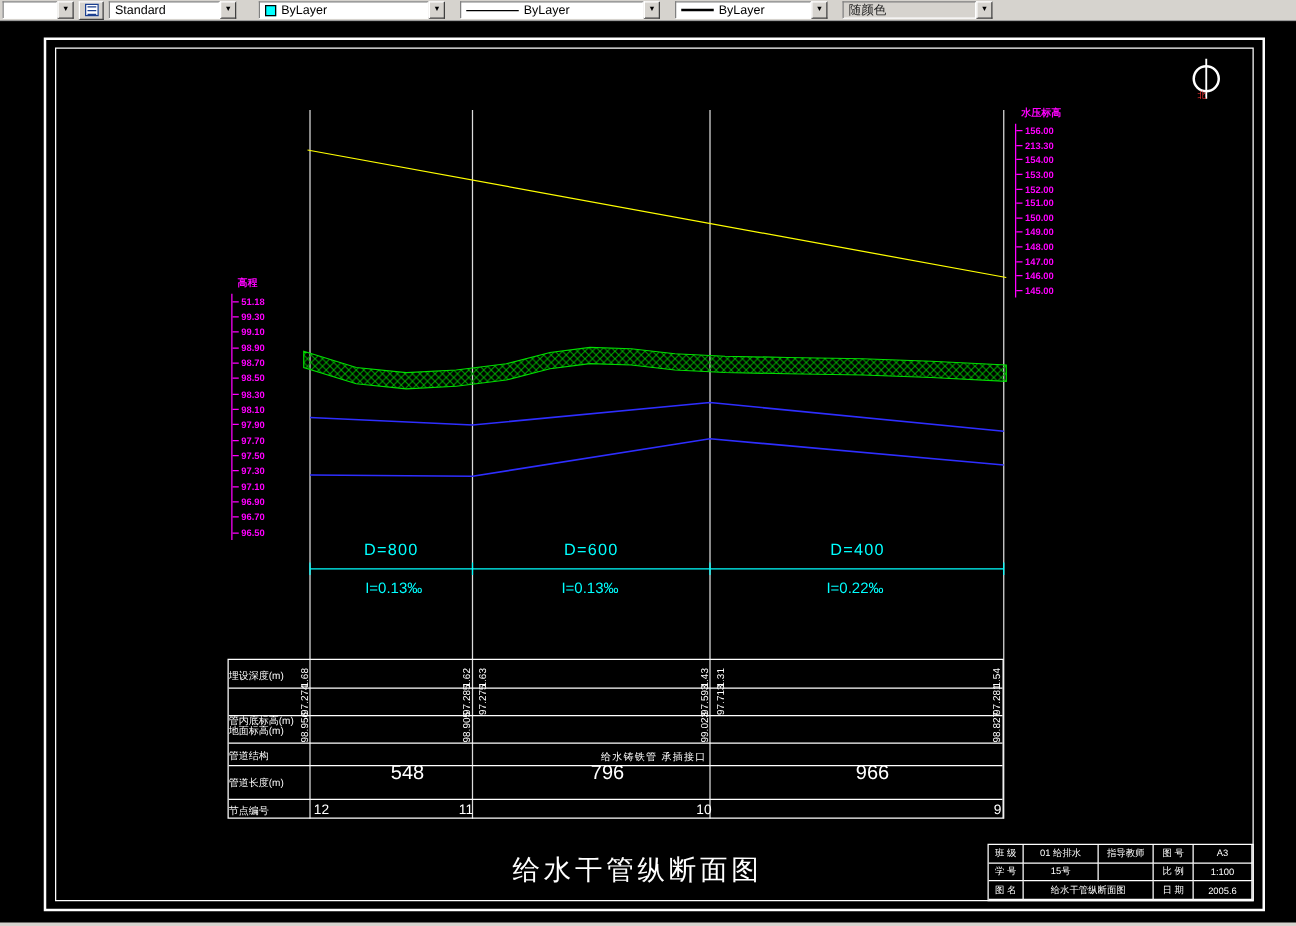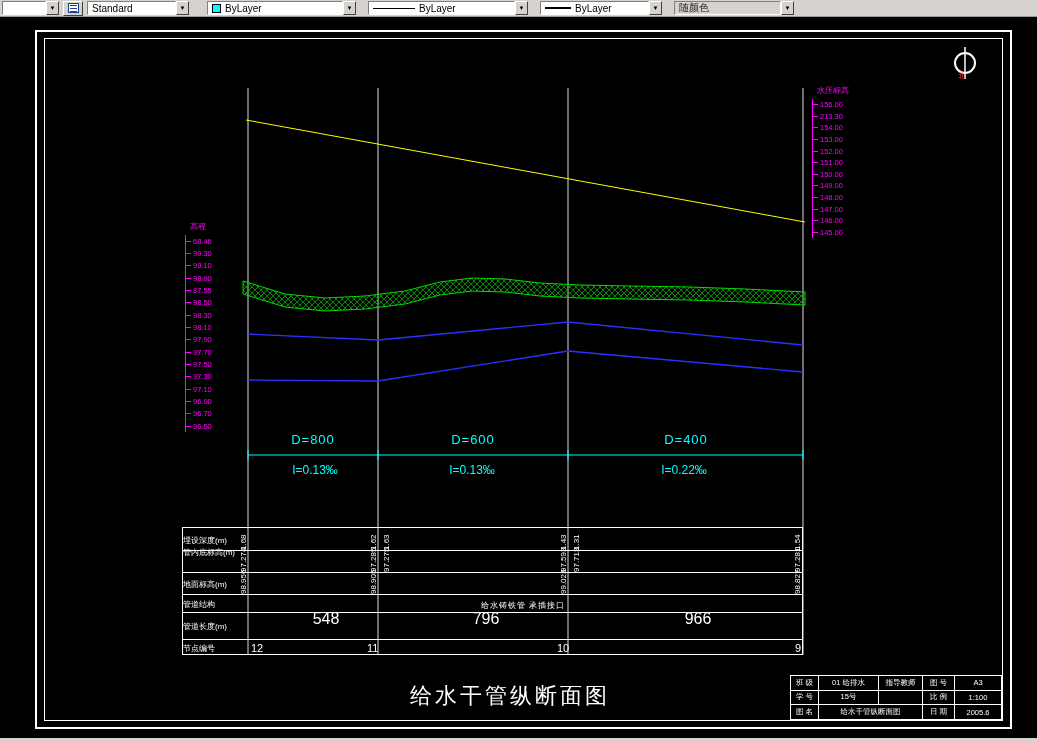--- a/index.html
+++ b/index.html
@@ -28,21 +28,21 @@
   .line-glyph.long { width:42px; }
   .line-glyph.short { width:26px; height:2px; }
 
   
   .canvas { position:absolute; left:0; top:17px; width:1037px; height:721px; background:#000; }
   .frame-outer { position:absolute; left:35px; top:13px; width:977px; height:699px; border:2px solid #fff; }
   .frame-inner { position:absolute; left:44px; top:21px; width:959px; height:683px; border:1px solid #fff; }
   svg.profile { position:absolute; left:0; top:0; width:1037px; height:721px; }
 
   
-  .scale { position:absolute; color:#ff00ff; }
+  .scale { position:absolute; color:#ff00ff;font-weight:bold; }
   .scale-left  { left:185px; top:204px; }
   .scale-right { left:812px; top:68px; }
   .scale-label { font-size:8px; padding-left:5px; margin-bottom:3px; white-space:nowrap; }
   .ticks { border-left:1px solid #ff00ff; }
   .tick-row { display:flex; align-items:center; height:12.33px; font-size:7.5px; }
   .scale-right .tick-row { height:11.6px; }
   .tick-dash { width:5px; height:1px; background:#ff00ff; margin-right:2px; flex:0 0 auto; }
 
   
   .seg-d { position:absolute; top:415px; font-size:13px; color:#00ffff; transform:translateX(-50%); letter-spacing:1px; white-space:nowrap; }
@@ -157,37 +157,37 @@
         <line x1="965" y1="30" x2="965" y2="62" stroke="#ffffff" stroke-width="1.5"></line>
       </g>
     </svg>
     <span class="north-label">北</span>
 
     <div class="scale scale-left">
       <div class="scale-label">高程</div>
       <div class="ticks">
         <div class="tick-row">
             <span class="tick-dash"></span>
-            <span class="tick-label">68.46</span>
+            <span class="tick-label">51.18</span>
           </div>
           <div class="tick-row">
             <span class="tick-dash"></span>
             <span class="tick-label">99.30</span>
           </div>
           <div class="tick-row">
             <span class="tick-dash"></span>
             <span class="tick-label">99.10</span>
           </div>
           <div class="tick-row">
             <span class="tick-dash"></span>
             <span class="tick-label">98.90</span>
           </div>
           <div class="tick-row">
             <span class="tick-dash"></span>
-            <span class="tick-label">87.55</span>
+            <span class="tick-label">98.70</span>
           </div>
           <div class="tick-row">
             <span class="tick-dash"></span>
             <span class="tick-label">98.50</span>
           </div>
           <div class="tick-row">
             <span class="tick-dash"></span>
             <span class="tick-label">98.30</span>
           </div>
           <div class="tick-row">
@@ -291,21 +291,21 @@
     <span class="seg-i" style="left:684px">I=0.22‰</span>
 
     <div class="ptable">
       <div class="hline" style="top:22px"></div>
       <div class="hline" style="top:44px"></div>
       <div class="hline" style="top:66px"></div>
       <div class="hline" style="top:84px"></div>
       <div class="hline" style="top:111px"></div>
 
       <span class="row-label" style="top:7px">埋设深度(m)</span>
-      <span class="row-label" style="top:19px">管内底标高(m)</span>
+      <span class="row-label" style="top:43px">管内底标高(m)</span>
       <span class="row-label" style="top:51px">地面标高(m)</span>
       <span class="row-label" style="top:71px">管道结构</span>
       <span class="row-label" style="top:93px">管道长度(m)</span>
       <span class="row-label" style="top:115px">节点编号</span>
 
       <span class="vval" style="left:56px;top:1px">1.68</span>
       <span class="vval" style="left:186px;top:1px">1.62</span>
       <span class="vval" style="left:199px;top:1px">1.63</span>
       <span class="vval" style="left:376px;top:1px">1.43</span>
       <span class="vval" style="left:389px;top:1px">1.31</span>

